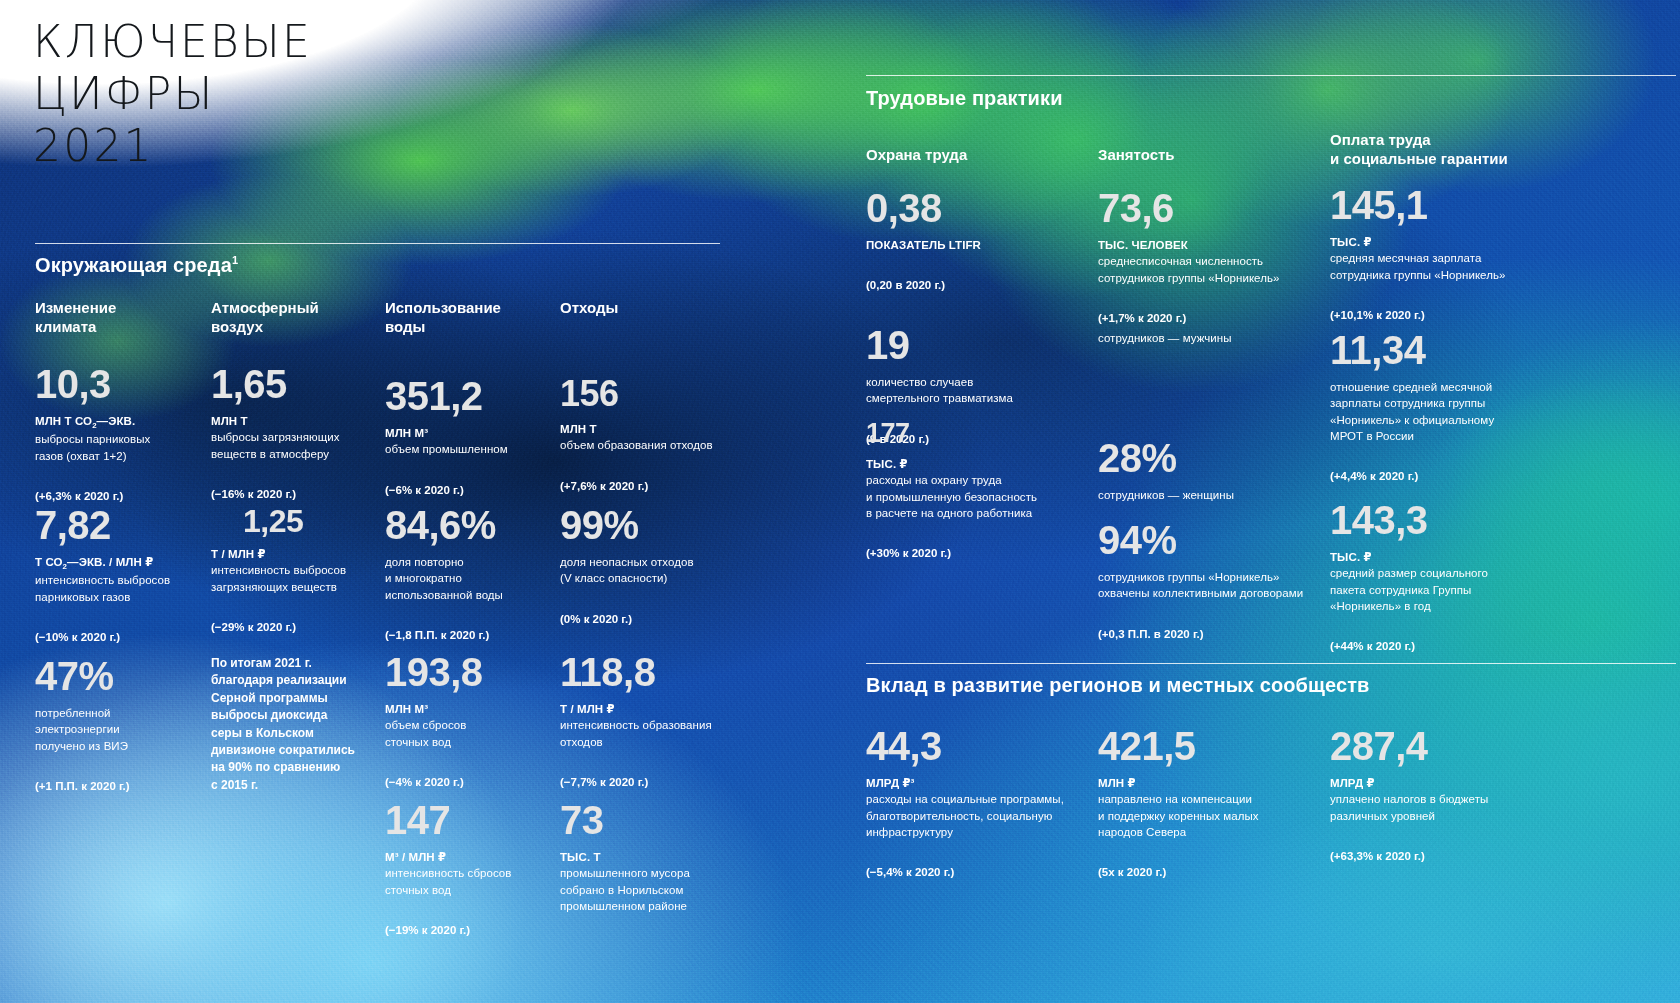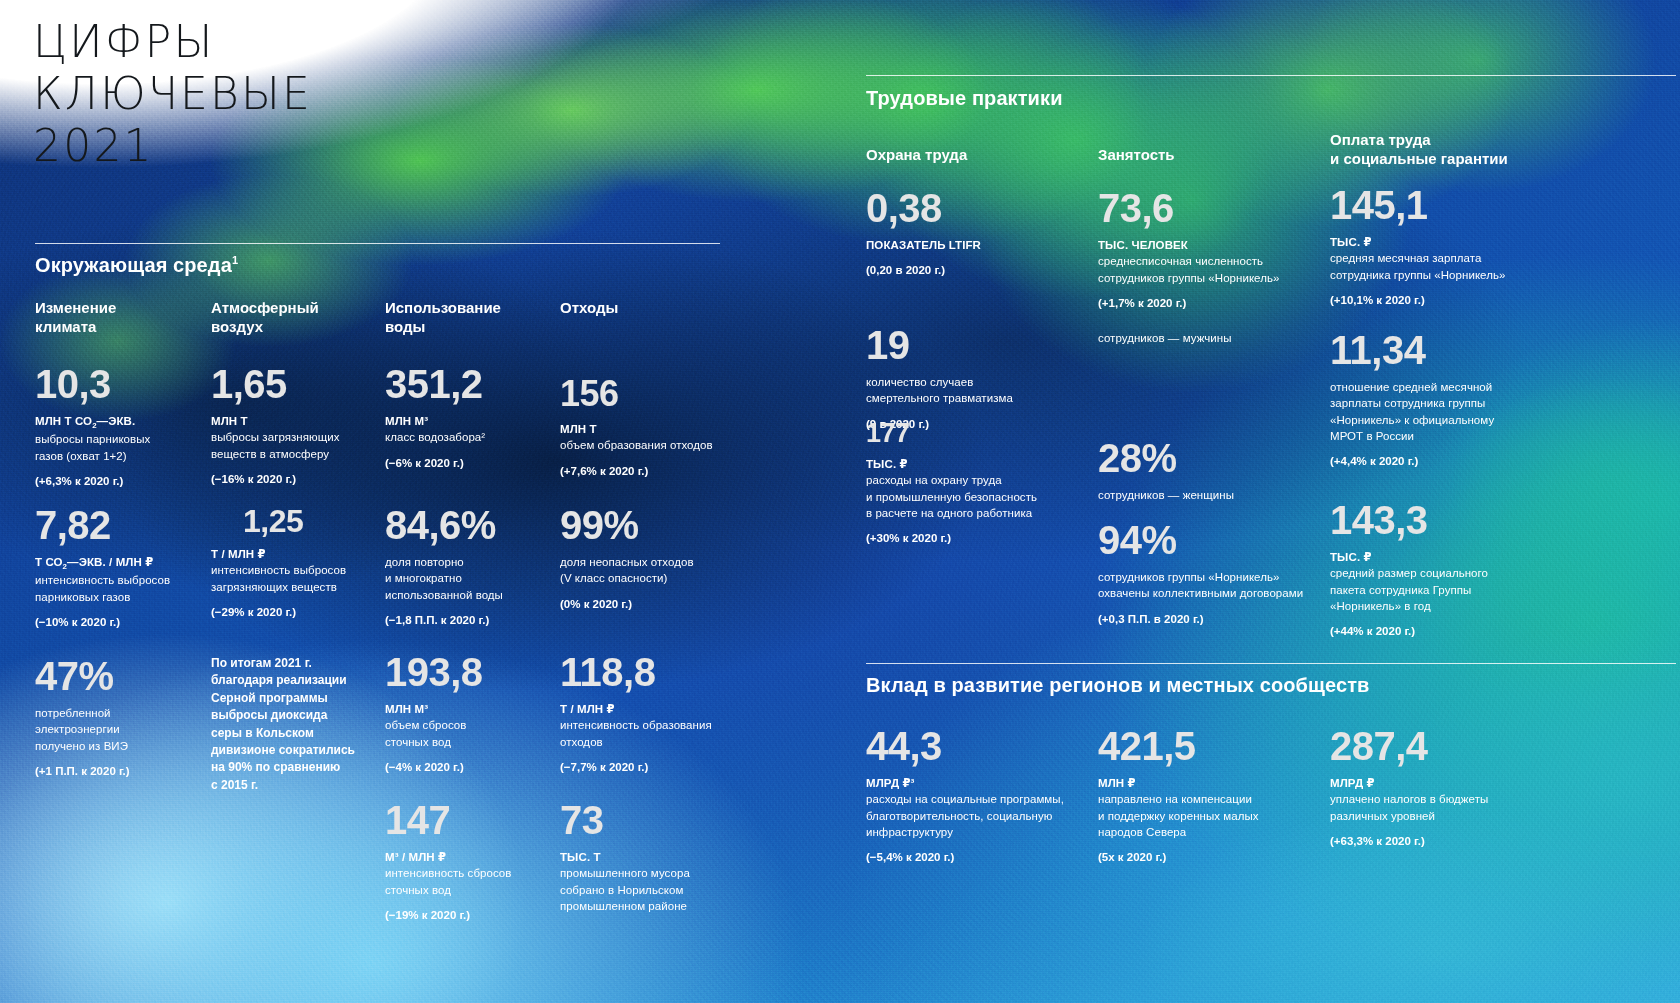--- a/index.html
+++ b/index.html
@@ -94,40 +94,40 @@
     margin:0 0 9px 0;
   }
   .metric .unit{
     color:#fff;font-weight:bold;font-size:11.5px;line-height:1.42;letter-spacing:.1px;
     text-transform:uppercase;
   }
   .metric .desc{
     color:#fff;font-weight:normal;font-size:11.5px;line-height:1.42;letter-spacing:.05px;
   }
   .metric .chg{
-    color:#fff;font-weight:bold;font-size:11.5px;line-height:1.42;margin-top:9px;
+    color:#fff;font-weight:bold;font-size:11.5px;line-height:1.42;margin-top:24px;
   }
   sub{font-size:.68em;}
 </style>
 </head>
 <body>
 
 <div id="stage">
   <div class="bg bg-base"></div>
   <div class="bg bg-deep"></div>
   <div class="bg bg-green"></div>
   <div class="bg bg-teal"></div>
   <div class="bg bg-paper"></div>
   <div class="bg bg-grain"></div>
   <div class="bg bg-grain2"></div>
 
   <div id="content">
       <div class="hero">
+        <span>КЛЮЧЕВЫЕ</span>
         <span>ЦИФРЫ</span>
-        <span>КЛЮЧЕВЫЕ</span>
         <span>2021</span>
       </div>
       <div class="rule" style="left: 35px; top: 243px; width: 685px;"></div>
       <div class="rule" style="left: 866px; top: 75px; width: 810px;"></div>
       <div class="rule" style="left: 866px; top: 663px; width: 810px;"></div>
       <div class="sec-title" style="left: 35px; top: 254px;"><span>Окружающая среда</span><span class="sup">1</span></div>
       <div class="sec-title" style="left: 866px; top: 87px;"><span>Трудовые практики</span></div>
       <div class="sec-title" style="left: 866px; top: 674px;"><span>Вклад в развитие регионов и местных сообществ</span></div>
       <div class="col" style="left: 35px; top: 0px; width: 168px;"></div>
       <div class="col-head" style="position: absolute; left: 35px; top: 298px; width: 228px;">Изменение<br>климата</div>
@@ -158,24 +158,24 @@
       </div>
       <div class="metric" style="position: absolute; left: 211px; top: 505px; width: 168px;">
         <div class="big" style="font-size: 32px; margin-left: 32px;">1,25</div>
         <div class="unit">Т / МЛН <span style="font-family:'DejaVu Sans',sans-serif">₽</span></div>
         <div class="desc">интенсивность выбросов<br>загрязняющих веществ</div>
         <div class="chg">(−29% к 2020 г.)</div>
       </div>
       <div class="note metric" style="position: absolute; left: 211px; top: 0px;"></div>
       <div class="col" style="left: 385px; top: 0px; width: 178px;"></div>
       <div class="col-head" style="position: absolute; left: 385px; top: 298px; width: 238px;">Использование<br>воды</div>
-      <div class="metric" style="position: absolute; left: 385px; top: 364px; width: 178px;">
+      <div class="metric" style="position: absolute; left: 385px; top: 376px; width: 178px;">
         <div class="big" style="font-size: 40px;">351,2</div>
         <div class="unit">МЛН М³</div>
-        <div class="desc">класс водозабора²</div>
+        <div class="desc">объем промышленном</div>
         <div class="chg">(−6% к 2020 г.)</div>
       </div>
       <div class="metric" style="position: absolute; left: 385px; top: 505px; width: 178px;">
         <div class="big" style="font-size: 40px;">84,6%</div>
         <div class="desc">доля повторно<br>и многократно<br>использованной воды</div>
         <div class="chg">(−1,8 П.П. к 2020 г.)</div>
       </div>
       <div class="metric" style="position: absolute; left: 385px; top: 652px; width: 178px;">
         <div class="big" style="font-size: 40px;">193,8</div>
         <div class="unit">МЛН М³</div>

